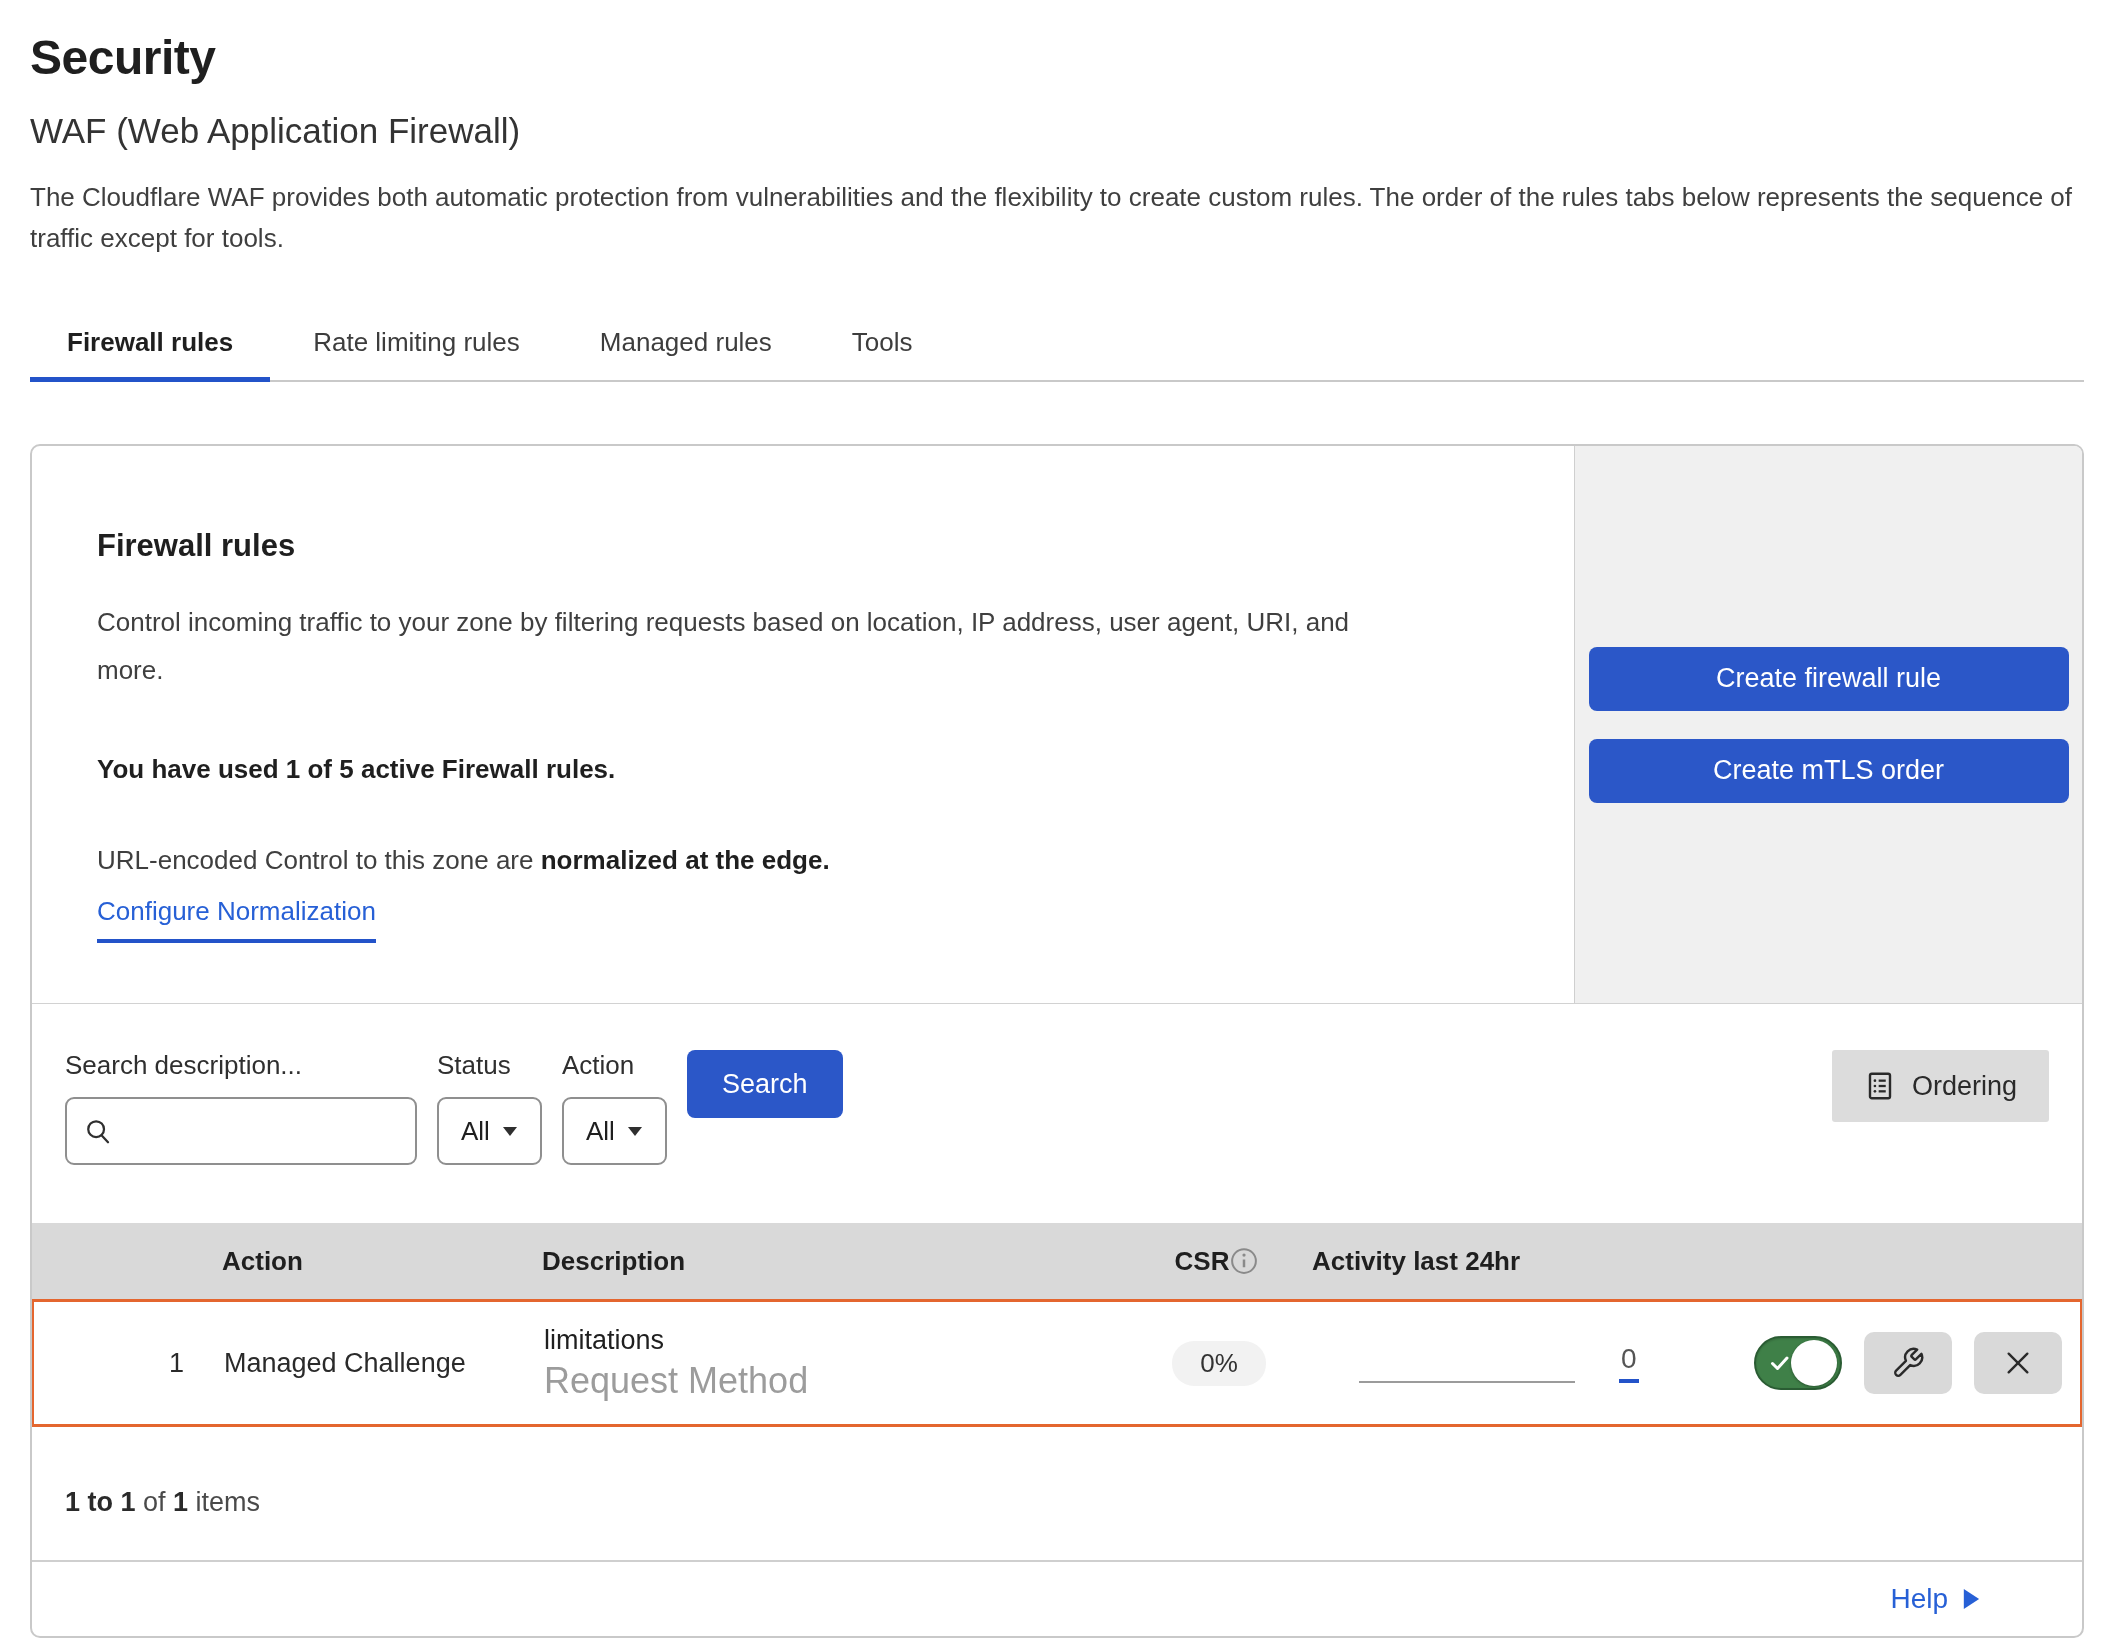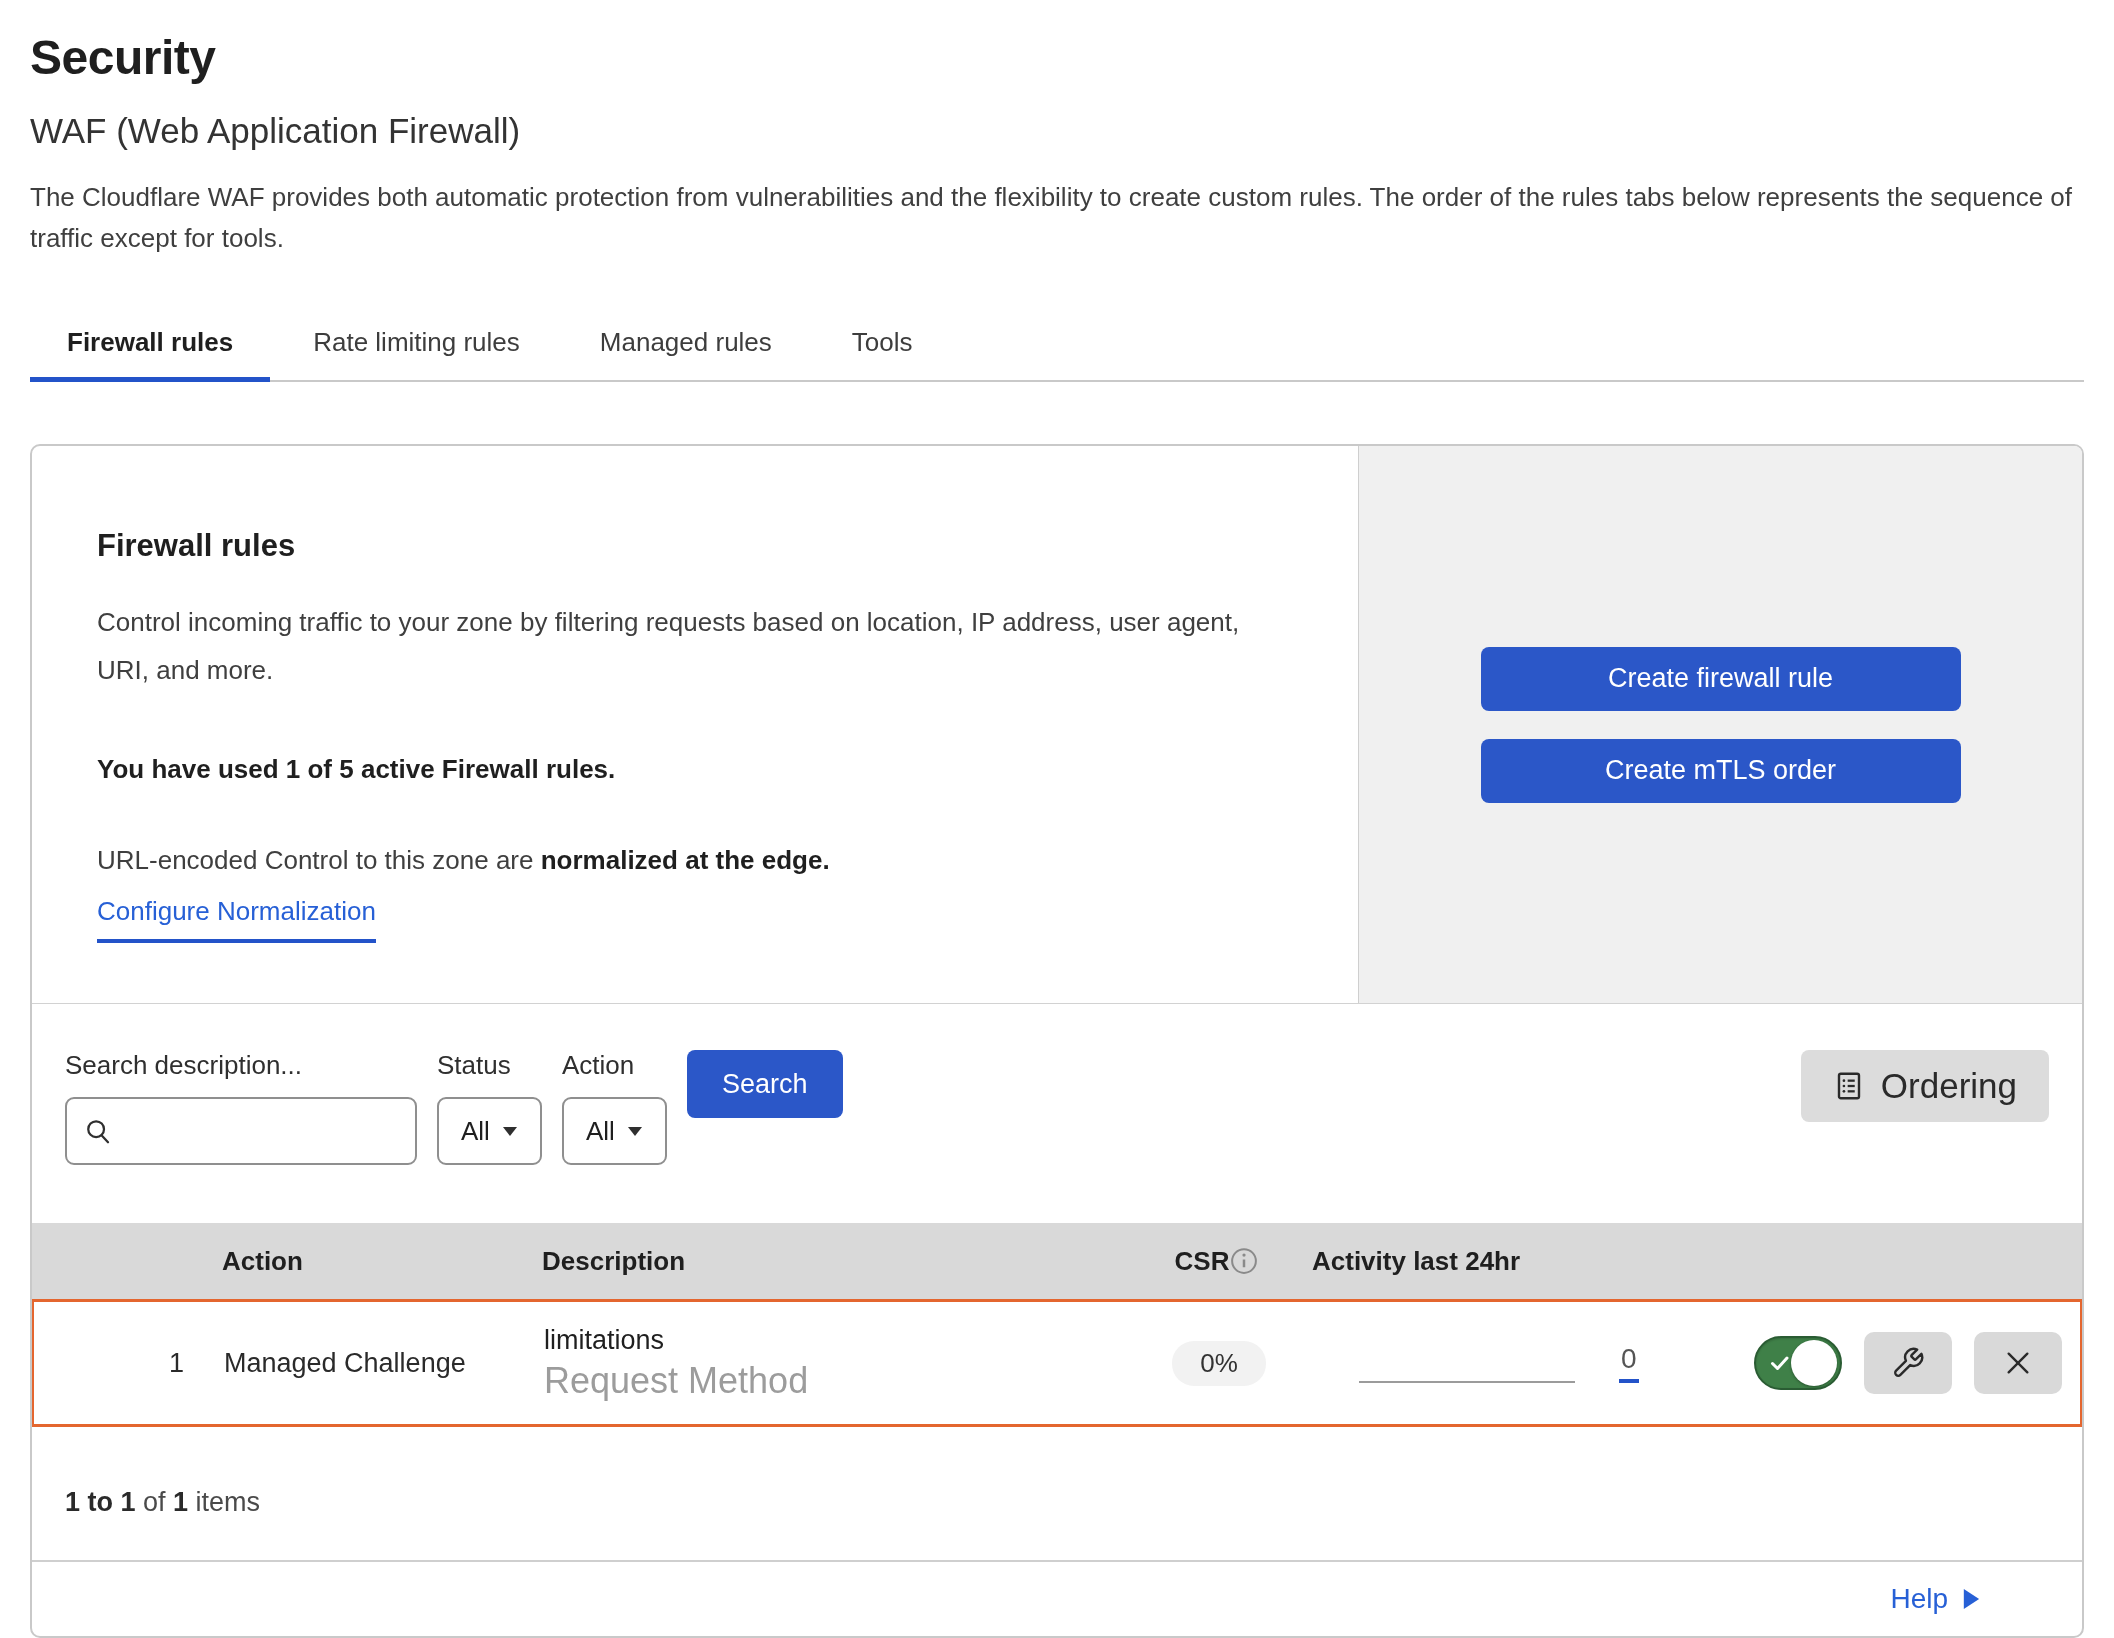--- a/index.html
+++ b/index.html
@@ -41,21 +41,21 @@
   .card-info h3 { font-size: 31px; font-weight: 700; color: #1f1f1f; }
   .info-desc { font-size: 26px; color: #3f3f3f; line-height: 1.85; margin-top: 34px; max-width: 1320px; }
   .info-usage { font-size: 26px; font-weight: 700; color: #1f1f1f; margin-top: 60px; }
   .info-norm { font-size: 26px; color: #3f3f3f; margin-top: 60px; }
   .info-norm strong { color: #1f1f1f; }
   .link {
     display: inline-block; margin-top: 20px; font-size: 26px; color: #2760d6;
     text-decoration: none; border-bottom: 4px solid #2353c9; padding-bottom: 12px; cursor: pointer;
   }
   .card-actions {
-    width: 724px; background: #f0f0f0; border-left: 1px solid #cfcfcf;
+    width: 508px; background: #f0f0f0; border-left: 1px solid #cfcfcf;
     display: flex; flex-direction: column; justify-content: center; align-items: center; gap: 28px;
     padding: 20px 0;
   }
   .btn-primary {
     background: #2b57c8; color: #fff; border: none; border-radius: 8px;
     font-size: 27px; font-family: inherit; cursor: pointer;
   }
   .card-actions .btn-primary { width: 480px; height: 64px; }
 
   
@@ -71,23 +71,23 @@
     margin-left: 10px; min-width: 0; background: transparent;
   }
   .select {
     height: 68px; border: 2px solid #8f8f8f; border-radius: 9px; background: #fff;
     display: flex; align-items: center; justify-content: center; gap: 12px;
     font-size: 26px; color: #1f1f1f; padding: 6px 22px; cursor: pointer;
   }
   .search-btn { width: 156px; height: 68px; }
   .ordering-wrap { margin-left: auto; }
   .btn-ordering {
-    height: 72px; background: #dcdcdc; border: none; border-radius: 8px;
+    height: 72px; background: #dcdcdc; border: none; border-radius: 3px;
     display: flex; align-items: center; gap: 16px; padding: 0 32px;
-    font-size: 35px; color: #2a2a2a; font-family: inherit; cursor: pointer;
+    font-size: 27px; color: #2a2a2a; font-family: inherit; cursor: pointer;
   }
 
   
   .tgrid { display: grid; grid-template-columns: 190px 320px 580px 190px 440px 1fr; align-items: center; }
   .thead { background: #d9d9d9; height: 76px; font-weight: 700; font-size: 26px; color: #1f1f1f; }
   .thead .csr-h { display: flex; align-items: center; justify-content: center; }
   .trow {
     background: #fff; border: 3px solid #e4662f; min-height: 128px;
     margin: 0 -1px; 
   }

